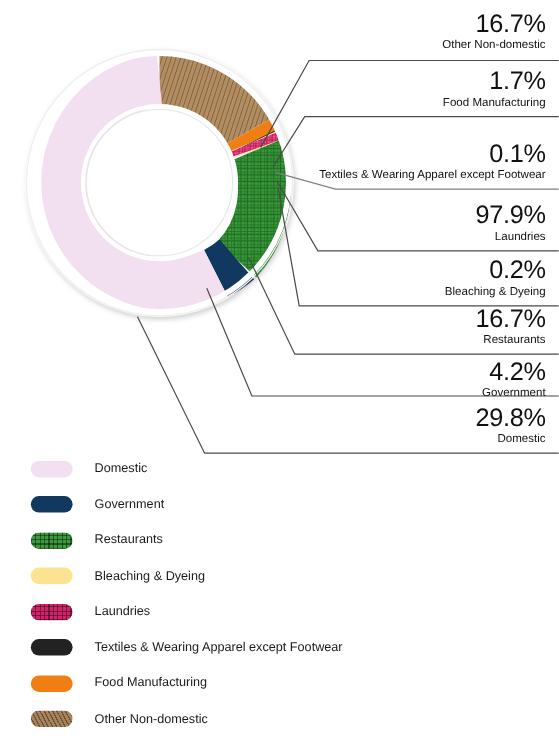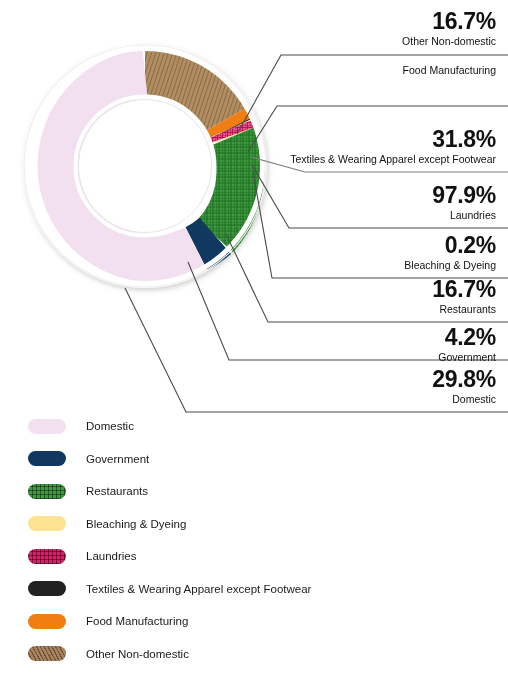--- a/index.html
+++ b/index.html
@@ -35,21 +35,21 @@
   
   .callout {
     position: absolute;
     right: 12px;
     text-align: right;
     line-height: 1;
   }
   .callout .pct {
     display: block;
     font-size: 23px;
-    font-weight: 700;
+    font-weight: 400;
     letter-spacing: -0.3px;
     color: #111111;
   }
   .callout .cat {
     display: block;
     font-size: 10.5px;
     font-weight: 400;
     color: #111111;
     margin-top: 3px;
     white-space: nowrap;
@@ -152,25 +152,26 @@
       <path d="M 125 288 L 186 412 L 508 412"></path>
     </g>
   </svg>
 
   <div class="callout" style="top:10px;">
     <span class="pct">16.7%</span>
     <span class="cat">Other Non-domestic</span>
   </div>
 
   <div class="callout" style="top:62px;">
+    <span class="pct">1.7%</span>
     <span class="cat">Food Manufacturing</span>
   </div>
 
   <div class="callout" style="top:128px;">
-    <span class="pct">31.8%</span>
+    <span class="pct">0.1%</span>
     <span class="cat">Textiles &amp; Wearing Apparel except Footwear</span>
   </div>
 
   <div class="callout" style="top:184px;">
     <span class="pct">97.9%</span>
     <span class="cat">Laundries</span>
   </div>
 
   <div class="callout" style="top:234px;">
     <span class="pct">0.2%</span>

